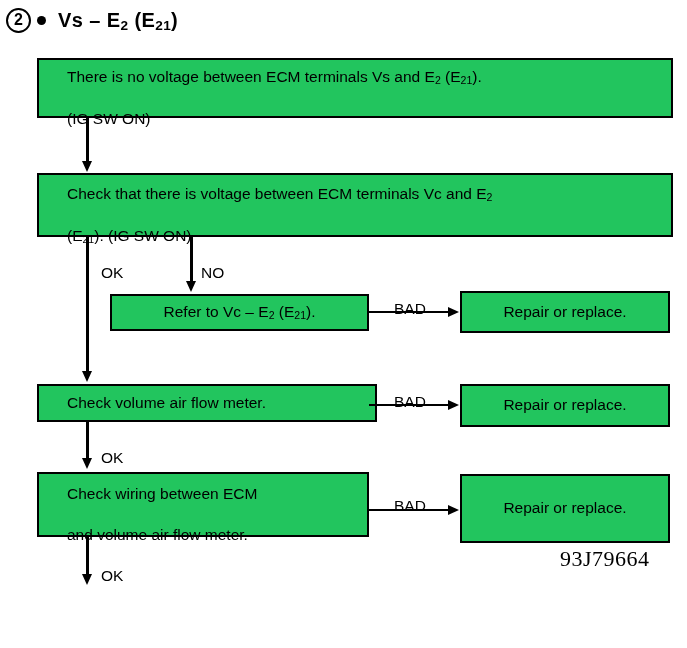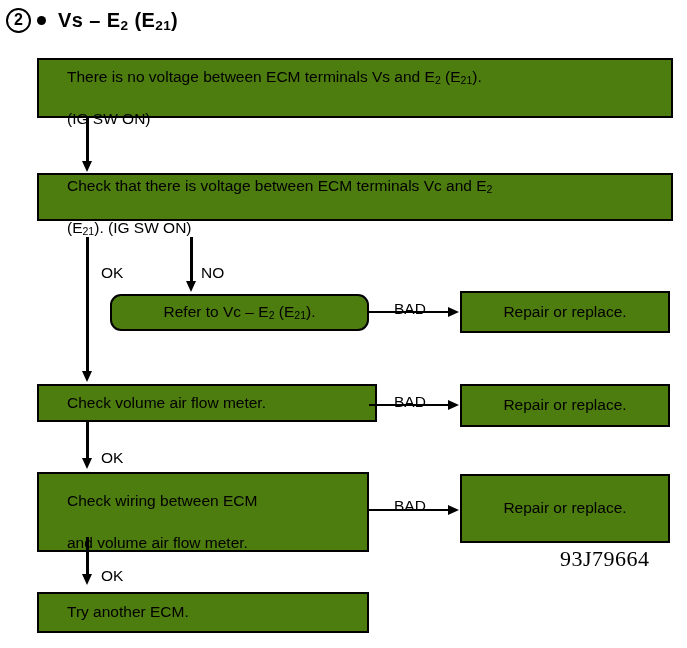--- a/index.html
+++ b/index.html
@@ -54,21 +54,21 @@
     font-size: 20px;
     letter-spacing: 0.4px;
     white-space: nowrap;
   }
 
   
   .box {
     position: absolute;
     border: 2.5px solid #000;
     box-sizing: border-box;
-    background: #4d7c0f;
+    background: #22c55e;
     display: flex;
     align-items: center;
   }
   .box-txt {
     font-size: 15.5px;
     line-height: 1.35;
     padding-left: 28px;
     padding-right: 10px;
     white-space: pre-line;
   }
@@ -81,26 +81,26 @@
   .bld { font-weight: normal; }
 
   sub {
     font-size: 0.68em;
     vertical-align: -0.22em;
     line-height: 0;
   }
 
   
   #box-no-voltage   { left: 37px;  top: 58px;  width: 636px; height: 60px; }
-  #box-check-vc     { left: 37px;  top: 173px; width: 636px; height: 48px; }
-  #box-refer-vc     { left: 110px; top: 294px; width: 259px; height: 37px; border-radius: 11px; }
+  #box-check-vc     { left: 37px;  top: 173px; width: 636px; height: 64px; }
+  #box-refer-vc     { left: 110px; top: 294px; width: 259px; height: 37px; }
   #box-repair-1     { left: 460px; top: 291px; width: 210px; height: 42px; }
   #box-check-vafm   { left: 37px;  top: 384px; width: 340px; height: 38px; }
   #box-repair-2     { left: 460px; top: 384px; width: 210px; height: 43px; }
-  #box-check-wiring { left: 37px;  top: 472px; width: 332px; height: 80px; }
+  #box-check-wiring { left: 37px;  top: 472px; width: 332px; height: 65px; }
   #box-repair-3     { left: 460px; top: 474px; width: 210px; height: 69px; }
   #box-try-ecm      { left: 37px;  top: 592px; width: 332px; height: 41px; }
 
   
   .vline {
     position: absolute;
     width: 2.5px;
     background: #000;
   }
   .hline {
@@ -219,17 +219,14 @@
   <div class="box" id="box-repair-3">
     <div class="box-txt center">Repair or replace.</div>
   </div>
 
   <div class="code-num" style="left:560px; top:546px;">93J79664</div>
 
   <div class="vline" style="left:86px; top:537px; height:37px;"></div>
   <div class="arr-down" style="left:81.5px; top:574px;"></div>
   <div class="edge-label" style="left:101px; top:555px;">OK</div>
 
-  <div class="box" id="box-try-ecm">
-    <div class="box-txt">Try another ECM.</div>
-  </div>
 
 </div>
 
 </body></html>

